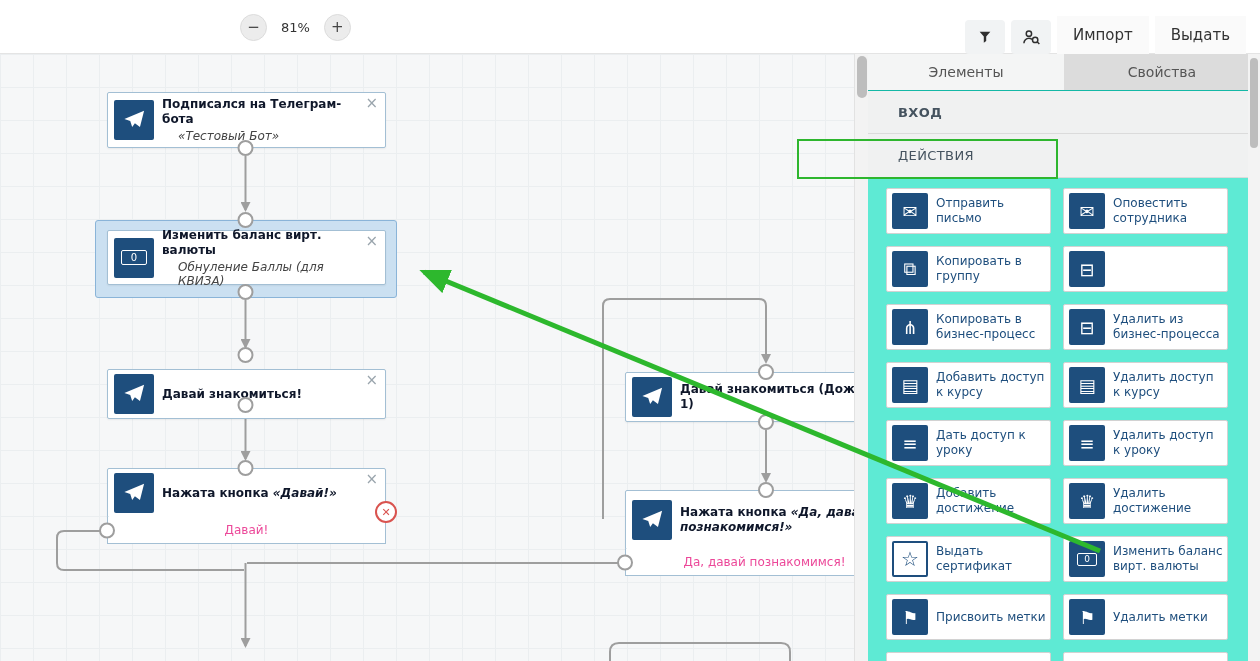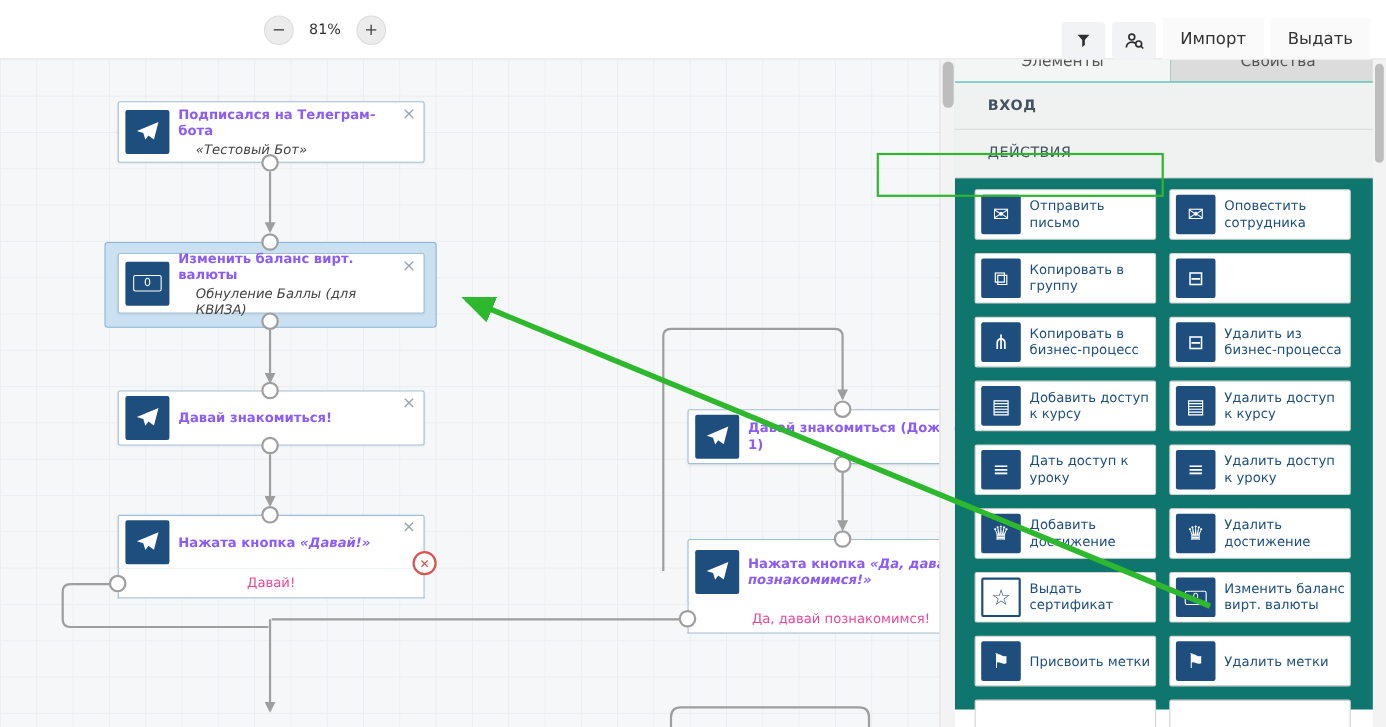--- a/index.html
+++ b/index.html
@@ -22,42 +22,42 @@
     background-size:33px 33px; z-index:1; }
   svg.layer { position:absolute; left:0; top:0; width:1260px; height:661px; pointer-events:none; }
   .connectors { z-index:5; }
   .ports { z-index:15; }
   .overlay { z-index:100; }
 
   .node { position:absolute; background:#fff; border:1px solid #a3bfd4; border-radius:2px; display:flex; align-items:center; z-index:10; box-shadow:0 1px 2px rgba(0,0,0,.06); }
   .nicon { width:40px; height:40px; background:#1e4e7d; border-radius:2px; margin:0 8px 0 6px; flex:0 0 40px; display:flex; align-items:center; justify-content:center; }
   .nicon svg { width:22px; height:22px; }
   .ntext { flex:1; min-width:0; padding-right:16px; }
-  .ntitle { font-weight:bold; font-size:12px; color:#8b5cf6; line-height:1.25; }
+  .ntitle { font-weight:bold; font-size:12px; color:#0f172a; line-height:1.25; }
   .ntitle .quote { font-style:italic; }
   .nsub { font-style:italic; font-size:12px; color:#444; margin-top:2px;margin-left:16px; }
   .nclose { position:absolute; right:7px; top:3px; font-size:15px; color:#9aa5ad; cursor:pointer; line-height:1; }
   .brow { position:absolute; background:#fff; border:1px solid #a3bfd4; border-top:none; display:flex; align-items:center; justify-content:center; font-size:12px; color:#ec4899; z-index:10; }
   .selection { position:absolute; left:95px; top:220px; width:302px; height:78px; background:#cbe0f1; border:1px solid #8ab4d8; border-radius:3px; z-index:9; }
   .selection .node { left:11px; top:9px; width:279px; height:55px; }
   .errbadge { position:absolute; left:375px; top:501px; width:22px; height:22px; border-radius:50%; background:#fff; border:2px solid #d9534f; color:#d9534f; font-weight:bold; font-size:11px; display:flex; align-items:center; justify-content:center; z-index:20; cursor:pointer; }
 
   .bn { width:20px; height:13px; border:1.5px solid #fff; border-radius:2px; display:flex; align-items:center; justify-content:center; font-size:9px; color:#fff; }
   .bn.lg { width:26px; height:15px; font-size:10px; }
 
   
   .vscroll { position:absolute; top:54px; height:607px; background:#f3f3f3; z-index:60; }
   .vscroll .thumb { position:absolute; left:2px; border-radius:5px; background:#bdbdbd; }
   .canvas-scroll { left:854px; width:14px; border-left:1px solid #e2e2e2; }
   .canvas-scroll .thumb { width:10px; top:2px; height:42px; }
   .page-scroll { left:1248px; width:12px; }
   .page-scroll .thumb { width:8px; top:4px; height:90px; }
 
   
-  .sidebar { position:absolute; left:868px; top:38px; width:392px; height:607px; background:#0f766e; z-index:50; }
+  .sidebar { position:absolute; left:868px; top:54px; width:392px; height:607px; background:#5eead4; z-index:50; }
   .tabs { display:flex; height:36px; }
   .tab { flex:1; display:flex; align-items:center; justify-content:center; font-size:14px; color:#555; cursor:pointer; background:#dcdcdc; }
   .tab.active { background:#f4f5f5; }
   .section { height:44px; display:flex; align-items:center; padding-left:30px; font-size:13px; color:#45535f; background:#f0f1f1; border-bottom:1px solid #dbdbdb; letter-spacing:.4px; cursor:pointer; }
   .section.first { border-top:1px solid #14b8a6;font-weight:bold; }
   .agrid { display:grid; grid-template-columns:1fr 1fr; column-gap:12px; row-gap:12px; margin:10px 32px 0 18px; }
   .card { height:46px; background:#fff; border:1px solid #d2d2d2; border-radius:2px; display:flex; align-items:center; cursor:pointer; overflow:hidden; }
   .cicon { width:36px; height:36px; flex:0 0 36px; margin:0 8px 0 5px; background:#1e4e7d; border-radius:2px; color:#fff; font-size:18px; display:flex; align-items:center; justify-content:center; }
   .cicon.inv { background:#fff; border:2px solid #1e4e7d; color:#1e4e7d; font-size:20px; }
   .clabel { font-size:12px; color:#1e4e7d; line-height:1.25; padding-right:4px; }
@@ -142,21 +142,21 @@
           </span>
       </span>
       <div class="ntext">
         <div class="ntitle"><span>Изменить баланс вирт. валюты</span></div>
         <div class="nsub">Обнуление Баллы (для КВИЗА)</div>
       </div>
       <span class="nclose">×</span>
     </div>
   </div>
 
-  <div class="node" style="left:107px;top:355px;width:279px;height:50px">
+  <div class="node" style="left:107px;top:369px;width:279px;height:50px">
     <span class="nicon">
       <svg viewBox="0 0 24 24">
           <path d="M23 2 L1.5 11 l6.4 2 2.1 6.7 3-4.2 5.5 4 L23 2z" fill="#fff"></path>
         </svg>
     </span>
     <div class="ntext">
       <div class="ntitle"><span>Давай знакомиться!</span></div>
     </div>
     <span class="nclose">×</span>
   </div>

